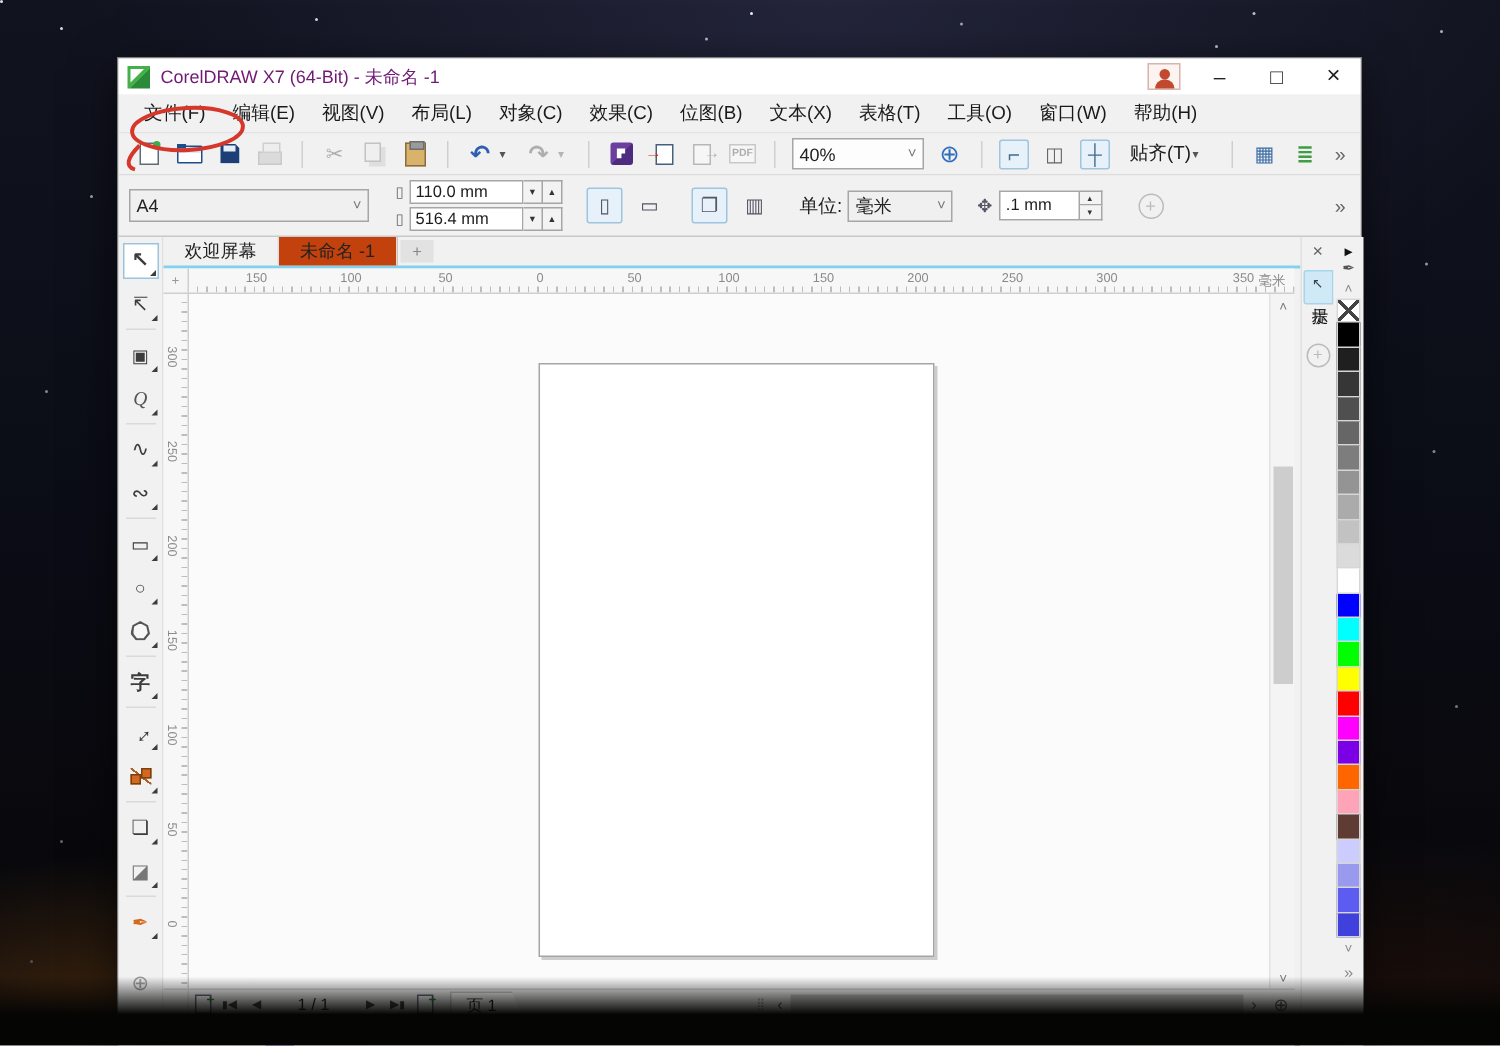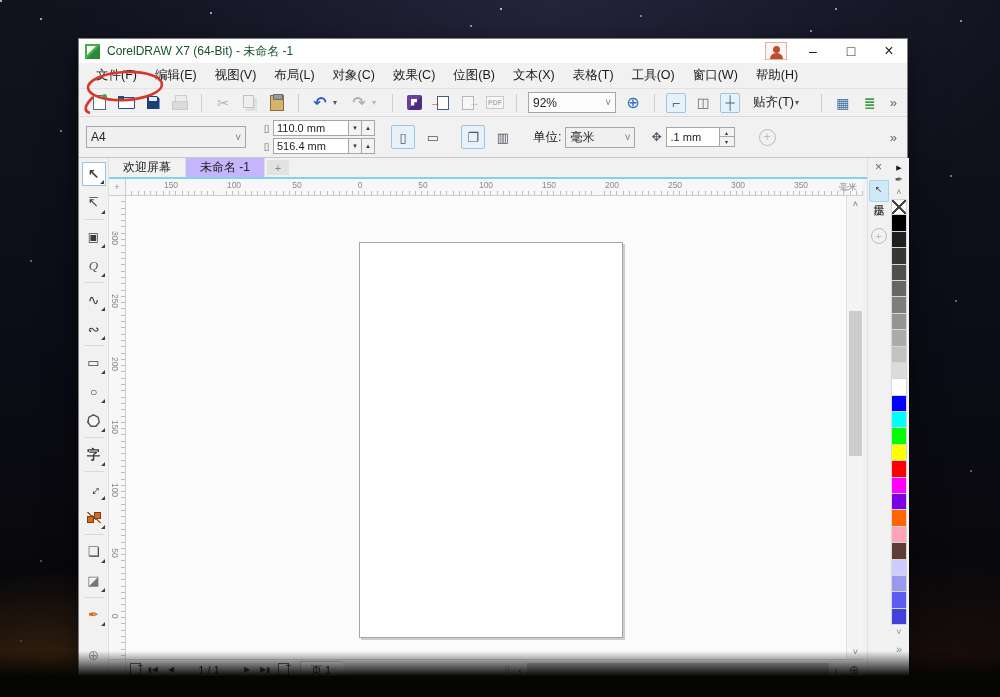--- a/index.html
+++ b/index.html
@@ -33,21 +33,21 @@
     background:#f1f1f1; border:1px solid #7e7e7e;
     box-shadow:0 8px 28px rgba(0,0,0,.55); font-size:12px; color:#1d1d1d; }
 
   
   .titlebar { position:absolute; left:0; top:0; right:0; height:24px; background:#fff;
     display:flex; align-items:center; padding:0 6px; }
   .corel-logo { width:15px; height:15px; margin-right:7px; position:relative;
     background:linear-gradient(135deg,#45b04a 0 55%, #2b8a3a 55%); }
   .corel-logo::after { content:""; position:absolute; left:2px; top:2px;
     border-left:9px solid #fff; border-bottom:9px solid transparent; }
-  .title-text { font-size:12px; color:#14532d;text-align:right; }
+  .title-text { font-size:12px; color:#701a75;text-align:right; }
   .tb-right { margin-left:auto; display:flex; align-items:center; gap:14px; }
   .acct-btn { width:22px; height:18px; border:1px solid #d6b5ad; background:#fdf3f1;
     position:relative; }
   .acct-btn::before { content:""; position:absolute; left:7px; top:3px; width:7px; height:7px;
     border-radius:50%; background:#c14a2e; }
   .acct-btn::after { content:""; position:absolute; left:4px; top:10px; width:13px; height:6px;
     border-radius:6px 6px 0 0; background:#c14a2e; }
   .winbtn { width:24px; text-align:center; font-size:14px; color:#222; line-height:18px; }
 
   
@@ -145,21 +145,21 @@
     background:#f3f3f3; font-size:6px; color:#333; display:flex; align-items:center; justify-content:center; }
   .vspin span + span { border-top:none; }
   .plus-circle { margin-left:24px; width:17px; height:17px; border-radius:50%; border:1px solid #bbb;
     color:#bbb; display:flex; align-items:center; justify-content:center; font-size:12px; }
 
   
   .tabbar { position:absolute; left:30px; top:119px; width:758px; height:21px; background:#f1f1f1;
     border-bottom:2px solid #82d2ee; display:flex; align-items:flex-end; }
   .doc-tab { height:19px; padding:0 14px; font-size:12px; color:#222; display:flex;
     align-items:center; border-right:1px solid #ddd; }
-  .doc-tab.active { background:#c4b5fd; }
+  .doc-tab.active { background:#c2410c; }
   .newtab-btn { width:22px; height:15px; background:#e2e2e2; margin-left:2px; margin-bottom:2px;
     color:#888; font-size:11px; display:flex; align-items:center; justify-content:center; }
 
   
   .hruler-row { position:absolute; left:30px; top:140px; width:754px; height:17px; display:flex; }
   .ruler-corner { width:17px; height:17px; background:#f5f5f5; border-right:1px solid #cfcfcf;
     border-bottom:1px solid #cfcfcf; font-size:9px; color:#999; display:flex; align-items:center;
     justify-content:center; }
   .hruler { position:relative; flex:1; background:#f7f7f7; border-bottom:1px solid #cfcfcf;
     overflow:hidden; }
@@ -339,21 +339,21 @@
         <span class="caret">▾</span>
         <span class="ici ic-redo dis"></span>
         <span class="caret dis">▾</span>
         <span class="tsep"></span>
         <span class="ici ic-app-launcher"></span>
         <span class="ici ic-import"></span>
         <span class="ici ic-export dis"></span>
         <span class="ici ic-publish-pdf dis"></span>
         <span class="tsep"></span>
         <span class="combo zoom-combo">
-          <span>92%</span>
+          <span>40%</span>
           <span class="arrow">˅</span>
         </span>
         <span class="ici ic-zoom-fit"></span>
         <span class="tsep"></span>
         <span class="ici ic-show-page-border pressedb"></span>
         <span class="ici ic-preview-mode"></span>
         <span class="ici ic-snap-crosshair pressedb"></span>
         <span class="snap-btn">
           <span>贴齐(T)</span>
           <span class="caret">▾</span>
@@ -472,21 +472,21 @@
       <span class="h-lab" style="left: 45px;">150</span>
           <span class="h-lab" style="left: 108px;">100</span>
           <span class="h-lab" style="left: 171px;">50</span>
           <span class="h-lab" style="left: 234px;">0</span>
           <span class="h-lab" style="left: 297px;">50</span>
           <span class="h-lab" style="left: 360px;">100</span>
           <span class="h-lab" style="left: 423px;">150</span>
           <span class="h-lab" style="left: 486px;">200</span>
           <span class="h-lab" style="left: 549px;">250</span>
           <span class="h-lab" style="left: 612px;">300</span>
-          <span class="h-lab" style="left: 675px; text-align: center;">350</span>
+          <span class="h-lab" style="left: 703px; text-align: center;">350</span>
         </div>
     </div>
 
     <div class="vruler" id="vruler">
         <span class="v-lab" style="top: 42px;">300</span>
         <span class="v-lab" style="top: 105px;">250</span>
         <span class="v-lab" style="top: 168px;">200</span>
         <span class="v-lab" style="top: 231px;">150</span>
         <span class="v-lab" style="top: 294px;">100</span>
         <span class="v-lab" style="top: 357px;">50</span>

